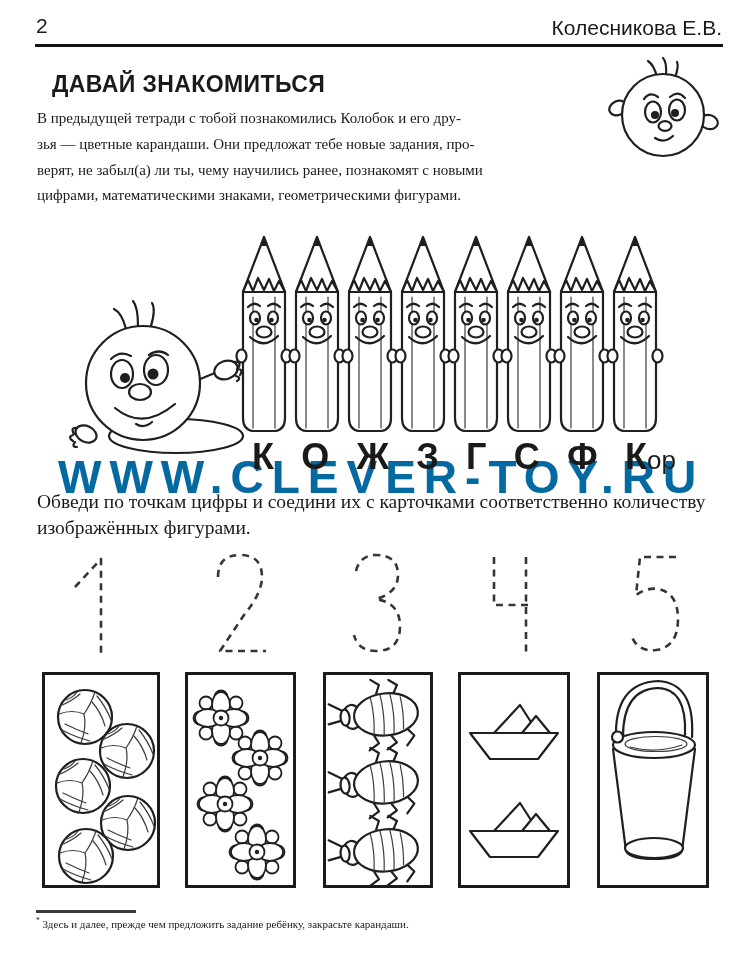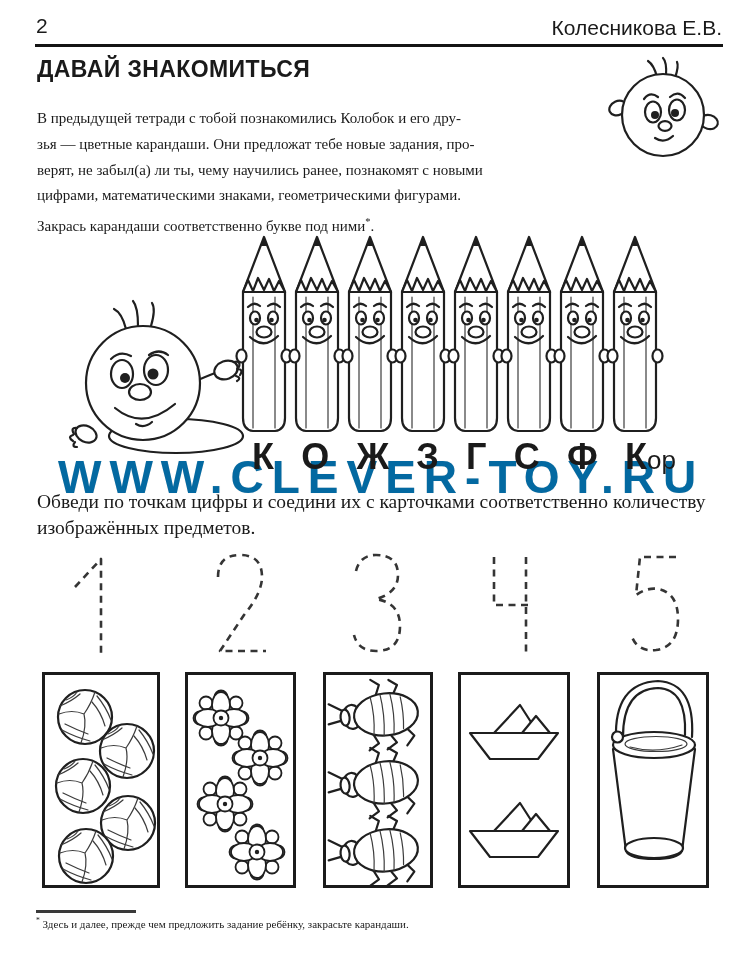--- a/index.html
+++ b/index.html
@@ -7,21 +7,21 @@
     position:relative; width:754px; height:960px; margin:0 auto;
     background:#ffffff; overflow:hidden;
     font-family:"Liberation Serif", serif; color:#1a1a1a;
   }
   .sans { font-family:"Liberation Sans", sans-serif; }
   .abs { position:absolute; }
 
   .pagenum { left:36px; top:14px; font-size:21px; }
   .author  { right:32px; top:16px; font-size:21px; }
   .toprule { left:35px; top:44px; width:688px; height:3px; background:#141414; }
-  .title   { left:36px; top:55px; font-size:23px; font-weight:700; letter-spacing:.4px; margin:1px; }
+  .title   { left:36px; top:55px; font-size:23px; font-weight:700; letter-spacing:.4px; margin:16px; }
 
   .kolobok-small { left:608px; top:56px; }
 
   .intro { left:37px; top:106px; width:660px; font-size:15px; line-height:25.8px; z-index:2; }
   .intro sup, .footnote sup { font-size:70%; }
 
   .illustration { left:48px; top:228px; z-index:2; }
 
   .letters {
     left:252px; top:436px; width:424px; display:flex; justify-content:space-between;
@@ -89,21 +89,20 @@
       <ellipse class="inkw" cx="57" cy="70" rx="6.5" ry="4.8"></ellipse>
       <path class="ink" d="M47,82 Q56,88 65,80"></path>
     </g>
   </svg>
 
   <div class="abs intro">
     <div>В предыдущей тетради с тобой познакомились Колобок и его дру-</div>
     <div>зья — цветные карандаши. Они предложат тебе новые задания, про-</div>
     <div>верят, не забыл(а) ли ты, чему научились ранее, познакомят с новыми</div>
     <div>цифрами, математическими знаками, геометрическими фигурами.</div>
-    <div><span>Закрась карандаши соответственно букве под ними</span><sup>*</sup><span>.</span></div>
   </div>
 
   <div class="abs watermark">WWW.CLEVER-TOY.RU</div>
 
   <svg class="abs illustration" width="664" height="254" viewBox="0 0 664 254">
     <defs>
       <g id="pencil">
         <path class="inkw" d="M5,58 L26,3 L47,58 Z"></path>
         <path class="blk" d="M22.5,12 L26,3 L29.5,12 Z"></path>
         <path class="inkw" d="M5,58 L5,184 Q5,196 15,197 L37,197 Q47,196 47,184 L47,58 Z"></path>
@@ -163,21 +162,21 @@
     <span>Ж</span>
     <span>З</span>
     <span>Г</span>
     <span>С</span>
     <span>Ф</span>
     <span><span>К</span><span class="suffix">ор</span></span>
   </div>
 
   <div class="abs task">
     <div>Обведи по точкам цифры и соедини их с карточками соответственно количеству</div>
-    <div>изображённых предметов.</div>
+    <div>изображённых фигурами.</div>
   </div>
 
   <div class="abs digit" style="left:59px">
     <span class="sr">1</span>
     <svg width="72" height="110" viewBox="0 0 72 110">
         <path class="dash" d="M16,38 L42,10 L42,104"></path>
       </svg>
   </div>
   <div class="abs digit" style="left:204px">
     <span class="sr">2</span>

